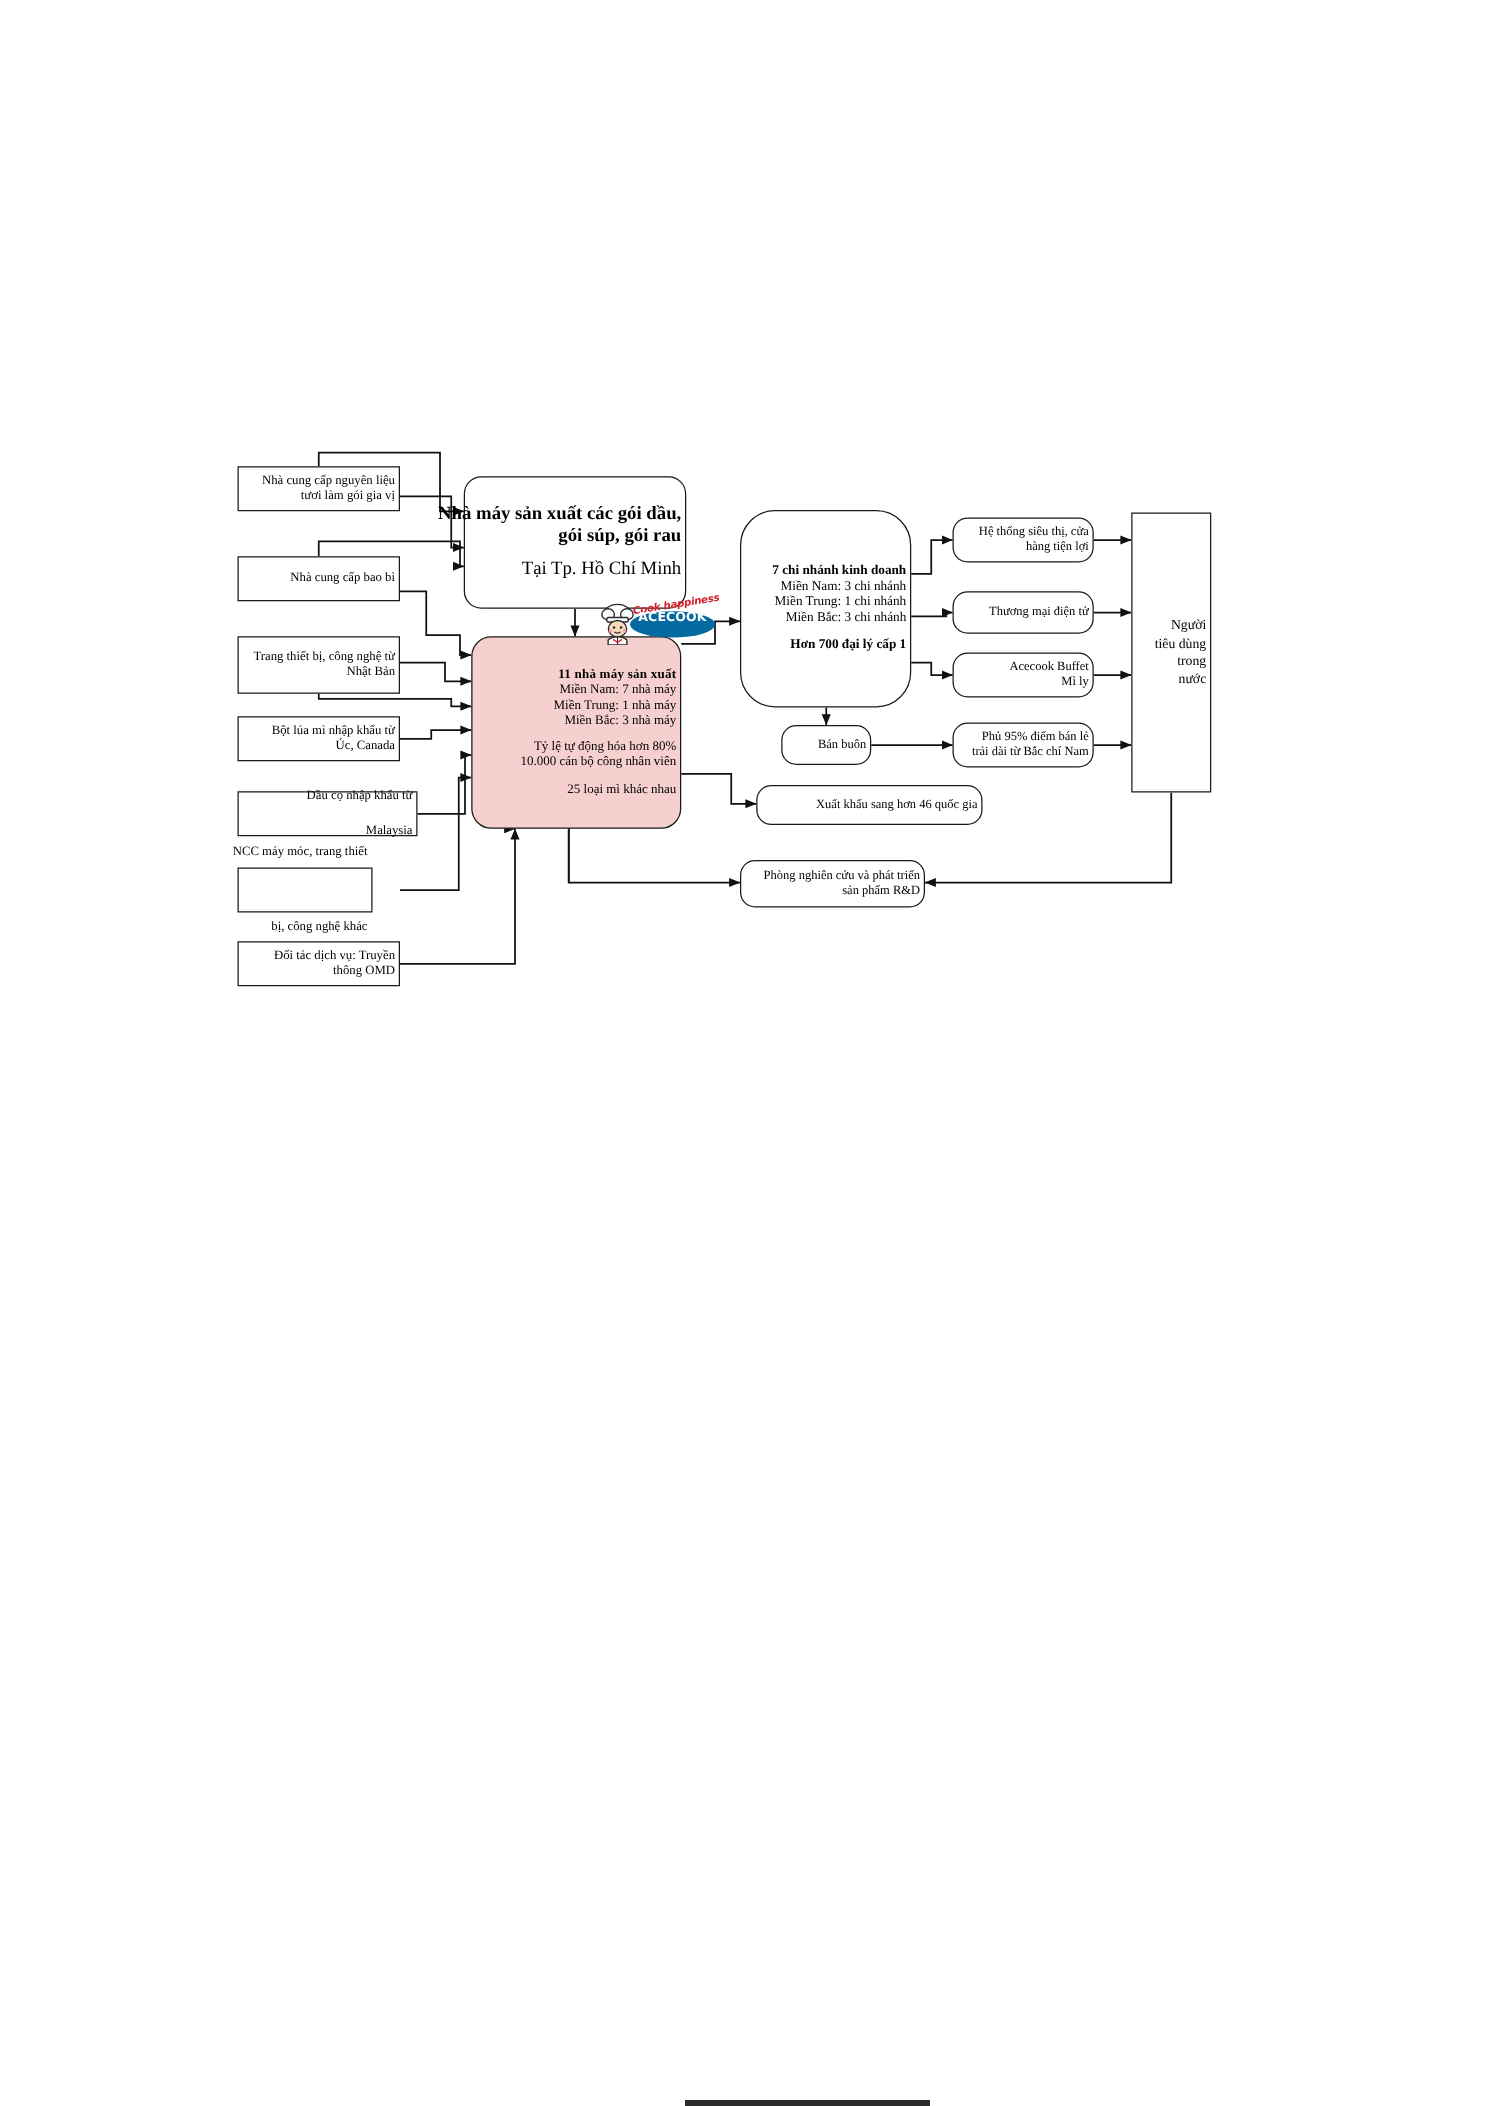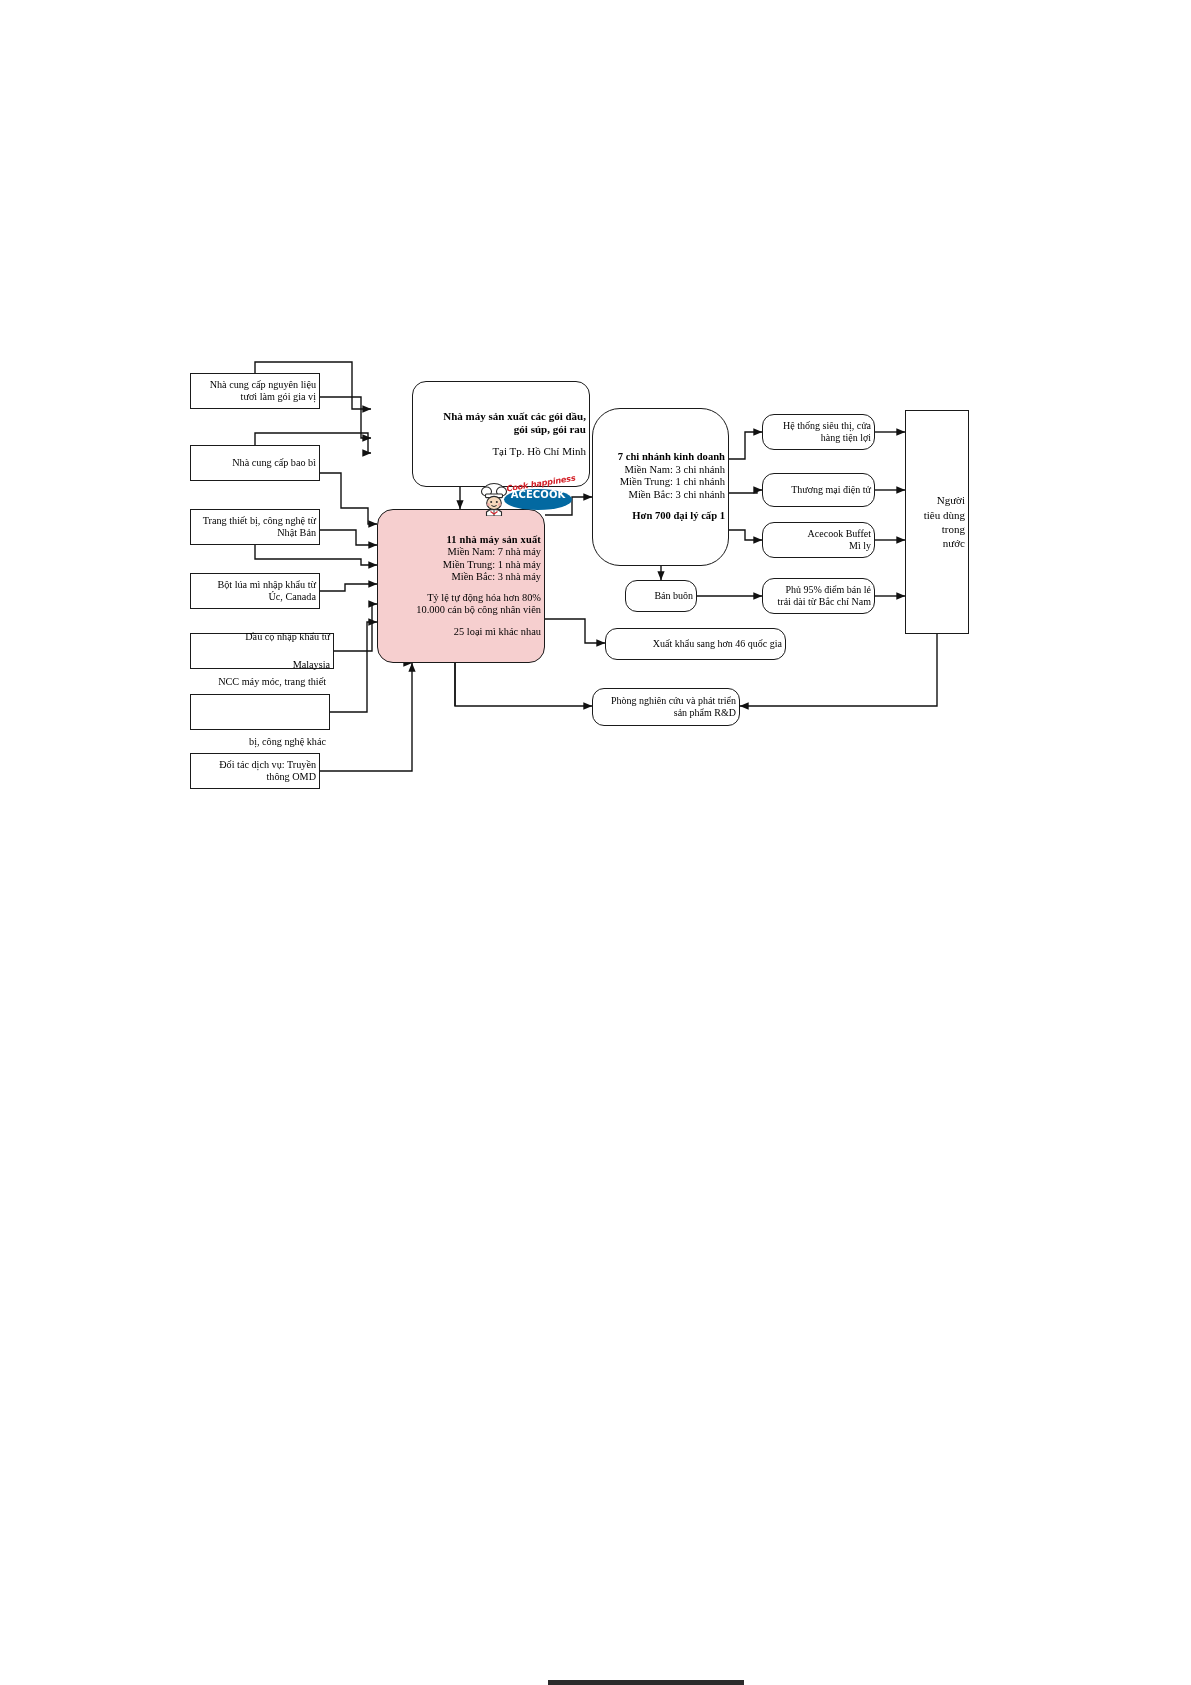--- a/index.html
+++ b/index.html
@@ -43,23 +43,22 @@
   }
   .node .line { display: block; white-space: nowrap; }
   .supplier {
     font-size: 10.2px;
     border-radius: 0;
   }
   .rounded {
     border-radius: 12px;
   }
   .factory-top {
-    font-size: 11px;
+    font-size: 15px;
     border-radius: 14px;
-    margin-left: 41px;
   }
   .factory-top .bold { font-weight: bold; }
   .plants {
     background: #f6cfcf;
     border-radius: 16px;
     font-size: 10.4px;
     border: 1.4px solid #1a1a1a;
   }
   .plants .bold { font-weight: bold; letter-spacing: .2px; }
   .branches {
@@ -199,36 +198,36 @@
 
   <div class="node supplier" style="left:190px; top:373px; width:130px; height:36px;">
     <span class="line">Nhà cung cấp nguyên liệu</span>
     <span class="line">tươi làm gói gia vị</span>
   </div>
 
   <div class="node supplier" style="left:190px; top:445px; width:130px; height:36px;">
     <span class="line">Nhà cung cấp bao bì</span>
   </div>
 
-  <div class="node supplier" style="left:190px; top:509px; width:130px; height:36px;">
+  <div class="node supplier" style="left:190px; top:509px; width:130px; height:46px;">
     <span class="line">Trang thiết bị, công nghệ từ</span>
     <span class="line">Nhật Bản</span>
   </div>
 
   <div class="node supplier" style="left:190px; top:573px; width:130px; height:36px;">
     <span class="line">Bột lúa mì nhập khẩu từ</span>
     <span class="line">Úc, Canada</span>
   </div>
 
   <div class="node supplier" style="left:190px; top:633px; width:144px; height:36px;gap:16px;">
     <span class="line">Dầu cọ nhập khẩu từ</span>
     <span class="line">Malaysia</span>
   </div>
 
-  <div class="node supplier" style="left:190px; top:694px; width:140px; height:36px;gap:48px;">
+  <div class="node supplier" style="left:190px; top:694px; width:108px; height:36px;gap:48px;">
     <span class="line">NCC máy móc, trang thiết</span>
     <span class="line">bị, công nghệ khác</span>
   </div>
 
   <div class="node supplier" style="left:190px; top:753px; width:130px; height:36px;">
     <span class="line">Đối tác dịch vụ: Truyền</span>
     <span class="line">thông OMD</span>
   </div>
 
   <div class="node factory-top" style="left:371px; top:381px; width:178px; height:106px;">

